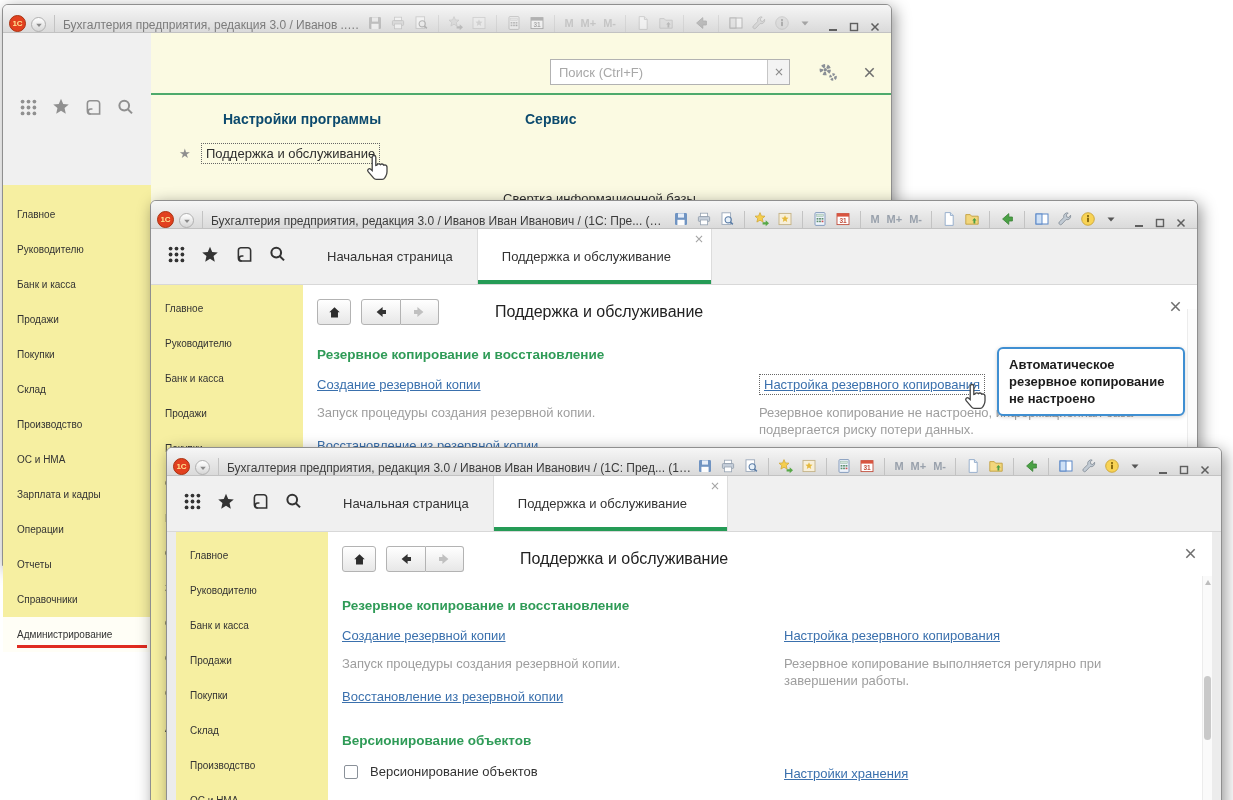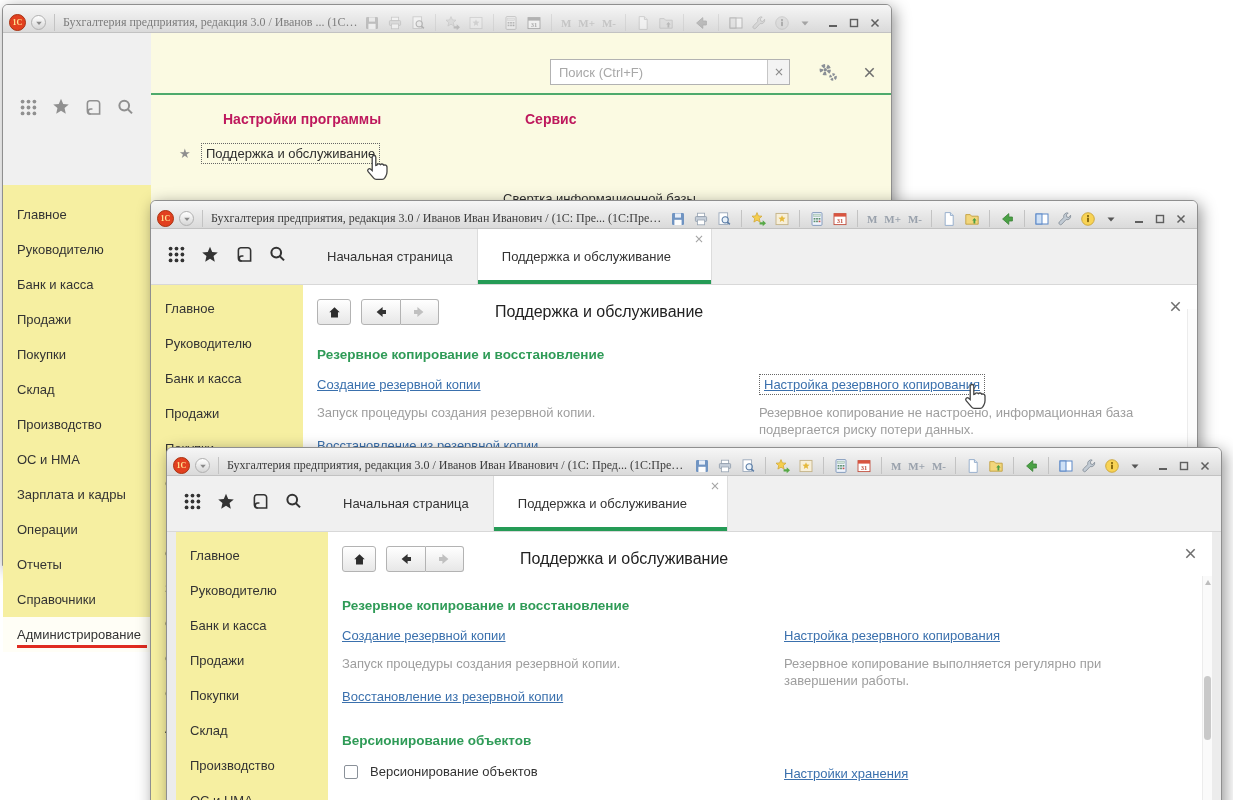--- a/index.html
+++ b/index.html
@@ -3,23 +3,23 @@
 <meta charset="utf-8">
 <style>
   * { box-sizing:border-box; margin:0; padding:0; }
   html,body { width:1233px; height:800px; overflow:hidden; background:#fff;
     font-family:"Liberation Sans", sans-serif; position:relative; }
 
   
   .win { position:absolute; display:flex; flex-direction:column;
     background:#ececec; border:1px solid #8f8f8f; border-radius:6px 6px 0 0;
     box-shadow:3px 4px 16px rgba(0,0,0,.42); }
-  .titlebar { height:28px; flex:0 0 28px; display:flex; align-items:center; gap:5px;
+  .titlebar { height:28px; flex:0 0 28px; display:flex; align-items:flex-end; gap:5px;
     padding:8px 8px 0 6px; background:linear-gradient(#f6f6f6,#dadada);
-    border-bottom:1px solid #c2c2c2; border-radius:5px 5px 0 0; font-size:12px;font-family:Liberation Serif, serif; }
+    border-bottom:1px solid #c2c2c2; border-radius:5px 5px 0 0; font-size:12px; }
   .logo { width:17px; height:17px; border-radius:50%; background:#e2401f;
     border:1px solid #a93312; color:#ffe290; font-size:8px; font-weight:bold;
     display:flex; align-items:center; justify-content:center; flex:0 0 auto; }
   .sysbtn { width:15px; height:15px; border-radius:50%; border:1px solid #b0b0b0;
     background:linear-gradient(#ffffff,#d6d6d6); display:flex; align-items:center;
     justify-content:center; flex:0 0 auto; }
   .tb-vsep { width:1px; height:17px; background:#c3c3c3; margin:0 3px; flex:0 0 1px; }
   .tb-title { color:#3c3c3c; white-space:nowrap; overflow:hidden; text-overflow:ellipsis; }
   .win-back .tb-title { color:#7c7c7c; }
   .tb-icons { display:flex; align-items:center; gap:5px; margin-left:auto; flex:0 0 auto; }
@@ -41,21 +41,21 @@
   .tab.active { background:#fff; }
   .tab.active::after { content:""; position:absolute; left:0; right:0; bottom:0;
     height:4px; background:#259b56; }
   .tab-close { position:absolute; top:6px; right:8px; color:#a5a5a5; display:flex; }
 
   
   .body { flex:1; display:flex; min-height:0; background:#ececec; }
   .win-front .body { padding:0 9px; }
   .sidebar { width:152px; flex:0 0 152px; background:#f6efa1; padding-top:6px; }
   .side-item { height:35px; display:flex; align-items:center; padding-left:14px;
-    font-size:13px; color:#333; position:relative; }
+    font-size:10px; color:#333; position:relative; }
   .win-back .leftcol { width:148px; flex:0 0 148px; display:flex; flex-direction:column;
     background:#f6efa1; }
   .win-back .sidebar { width:100%; flex:1; padding-top:12px; }
   .win-back .side-item:last-child { background:#fffef6; }
   .win-back .side-item:last-child::after { content:""; position:absolute; left:14px;
     right:4px; bottom:4px; height:3px; background:#e02b20; }
 
   .content { flex:1; background:#fff; position:relative; min-width:0; padding:0 14px; }
   .win-back .content { background:#fbfae2; padding:0; }
   .win-back .content::before { content:""; position:absolute; left:0; right:0; top:60px;
@@ -66,21 +66,21 @@
   .srchbox { width:240px; height:26px; background:#fff; border:1px solid #b2b2b2;
     display:flex; align-items:stretch; }
   .srchbox input { flex:1; border:0; outline:none; background:transparent; font-size:13px;
     padding:0 8px; color:#555; font-family:"Liberation Sans",sans-serif; }
   .srchbox input::placeholder { color:#a8a8a8; }
   .srch-clear { width:22px; border-left:1px solid #c6c6c6; background:#f3f3f3;
     display:flex; align-items:center; justify-content:center; color:#8a8a8a; }
   .panel-close { color:#6e6e6e; display:flex; }
   .fn-cols { position:absolute; top:78px; left:28px; right:16px; display:flex; }
   .fn-col1 { width:302px; }
-  .fn-h { color:#be185d; font-size:14px; font-weight:bold; margin-bottom:16px;padding-left:44px; }
+  .fn-h { color:#0c4a6e; font-size:14px; font-weight:bold; margin-bottom:16px;padding-left:44px; }
   .fn-item { display:flex; align-items:center; margin:0 0 18px 0; font-size:13px; color:#2e2e2e; }
   .fn-star { color:#8f8f8f; width:22px; font-size:13px; }
   .fn-link { color:#2e2e2e; text-decoration:none; }
   .focusbox { border:1px dotted #666; padding:2px 4px; }
   .fn-plain { margin-left:22px;margin-top:48px; }
 
   
   .navrow { display:flex; align-items:center; padding-top:12px; height:42px; }
   .btn { height:26px; border:1px solid #b3b3b3; border-radius:3px;
     background:linear-gradient(#ffffff,#e7e7e7); display:flex; align-items:center;
@@ -571,20 +571,21 @@
         <div class="col-l">
           <a class="lnk rowgap" href="#">Создание резервной копии</a>
           <div class="desc">Запуск процедуры создания резервной копии.</div>
           <a class="lnk mt16" href="#">Восстановление из резервной копии</a>
         </div>
         <div class="col-r">
           <a class="lnk focusbox rowgap" style="margin-top:10px" href="#">Настройка резервного копирования</a>
           <div class="desc" style="margin-top:9px">Резервное копирование не настроено, информационная база подвергается риску потери данных.</div>
         </div>
       </div>
+      <div class="callout blue">Автоматическое резервное копирование не настроено</div>
       <div class="vscroll"></div>
     </div>
   </div>
   <div class="cursor" style="left:812px; top:181px;">
     <svg width="24" height="28" viewBox="0 0 24 28">
         <path d="M9 2.5c1 0 1.8.8 1.8 1.8v8.2l1-.2c.3-1 1.2-1.6 2.2-1.5.6.1 1.1.4 1.4.9.4-.5 1-.8 1.7-.7.7.1 1.3.5 1.6 1.1.3-.2.7-.3 1.1-.3 1.2.1 2.2 1.1 2.2 2.4v4.6c0 1.5-.4 3-1.2 4.3l-1 1.7c-.5.9-1.5 1.5-2.6 1.5h-6.1c-.9 0-1.8-.4-2.4-1.1l-5.6-6.6c-.6-.7-.5-1.8.2-2.4.7-.6 1.7-.6 2.4 0l1.5 1.4V4.3C7.2 3.3 8 2.5 9 2.5z" fill="#fff" stroke="#444" stroke-width="1.3"></path>
       </svg>
   </div>
 </div>
 

